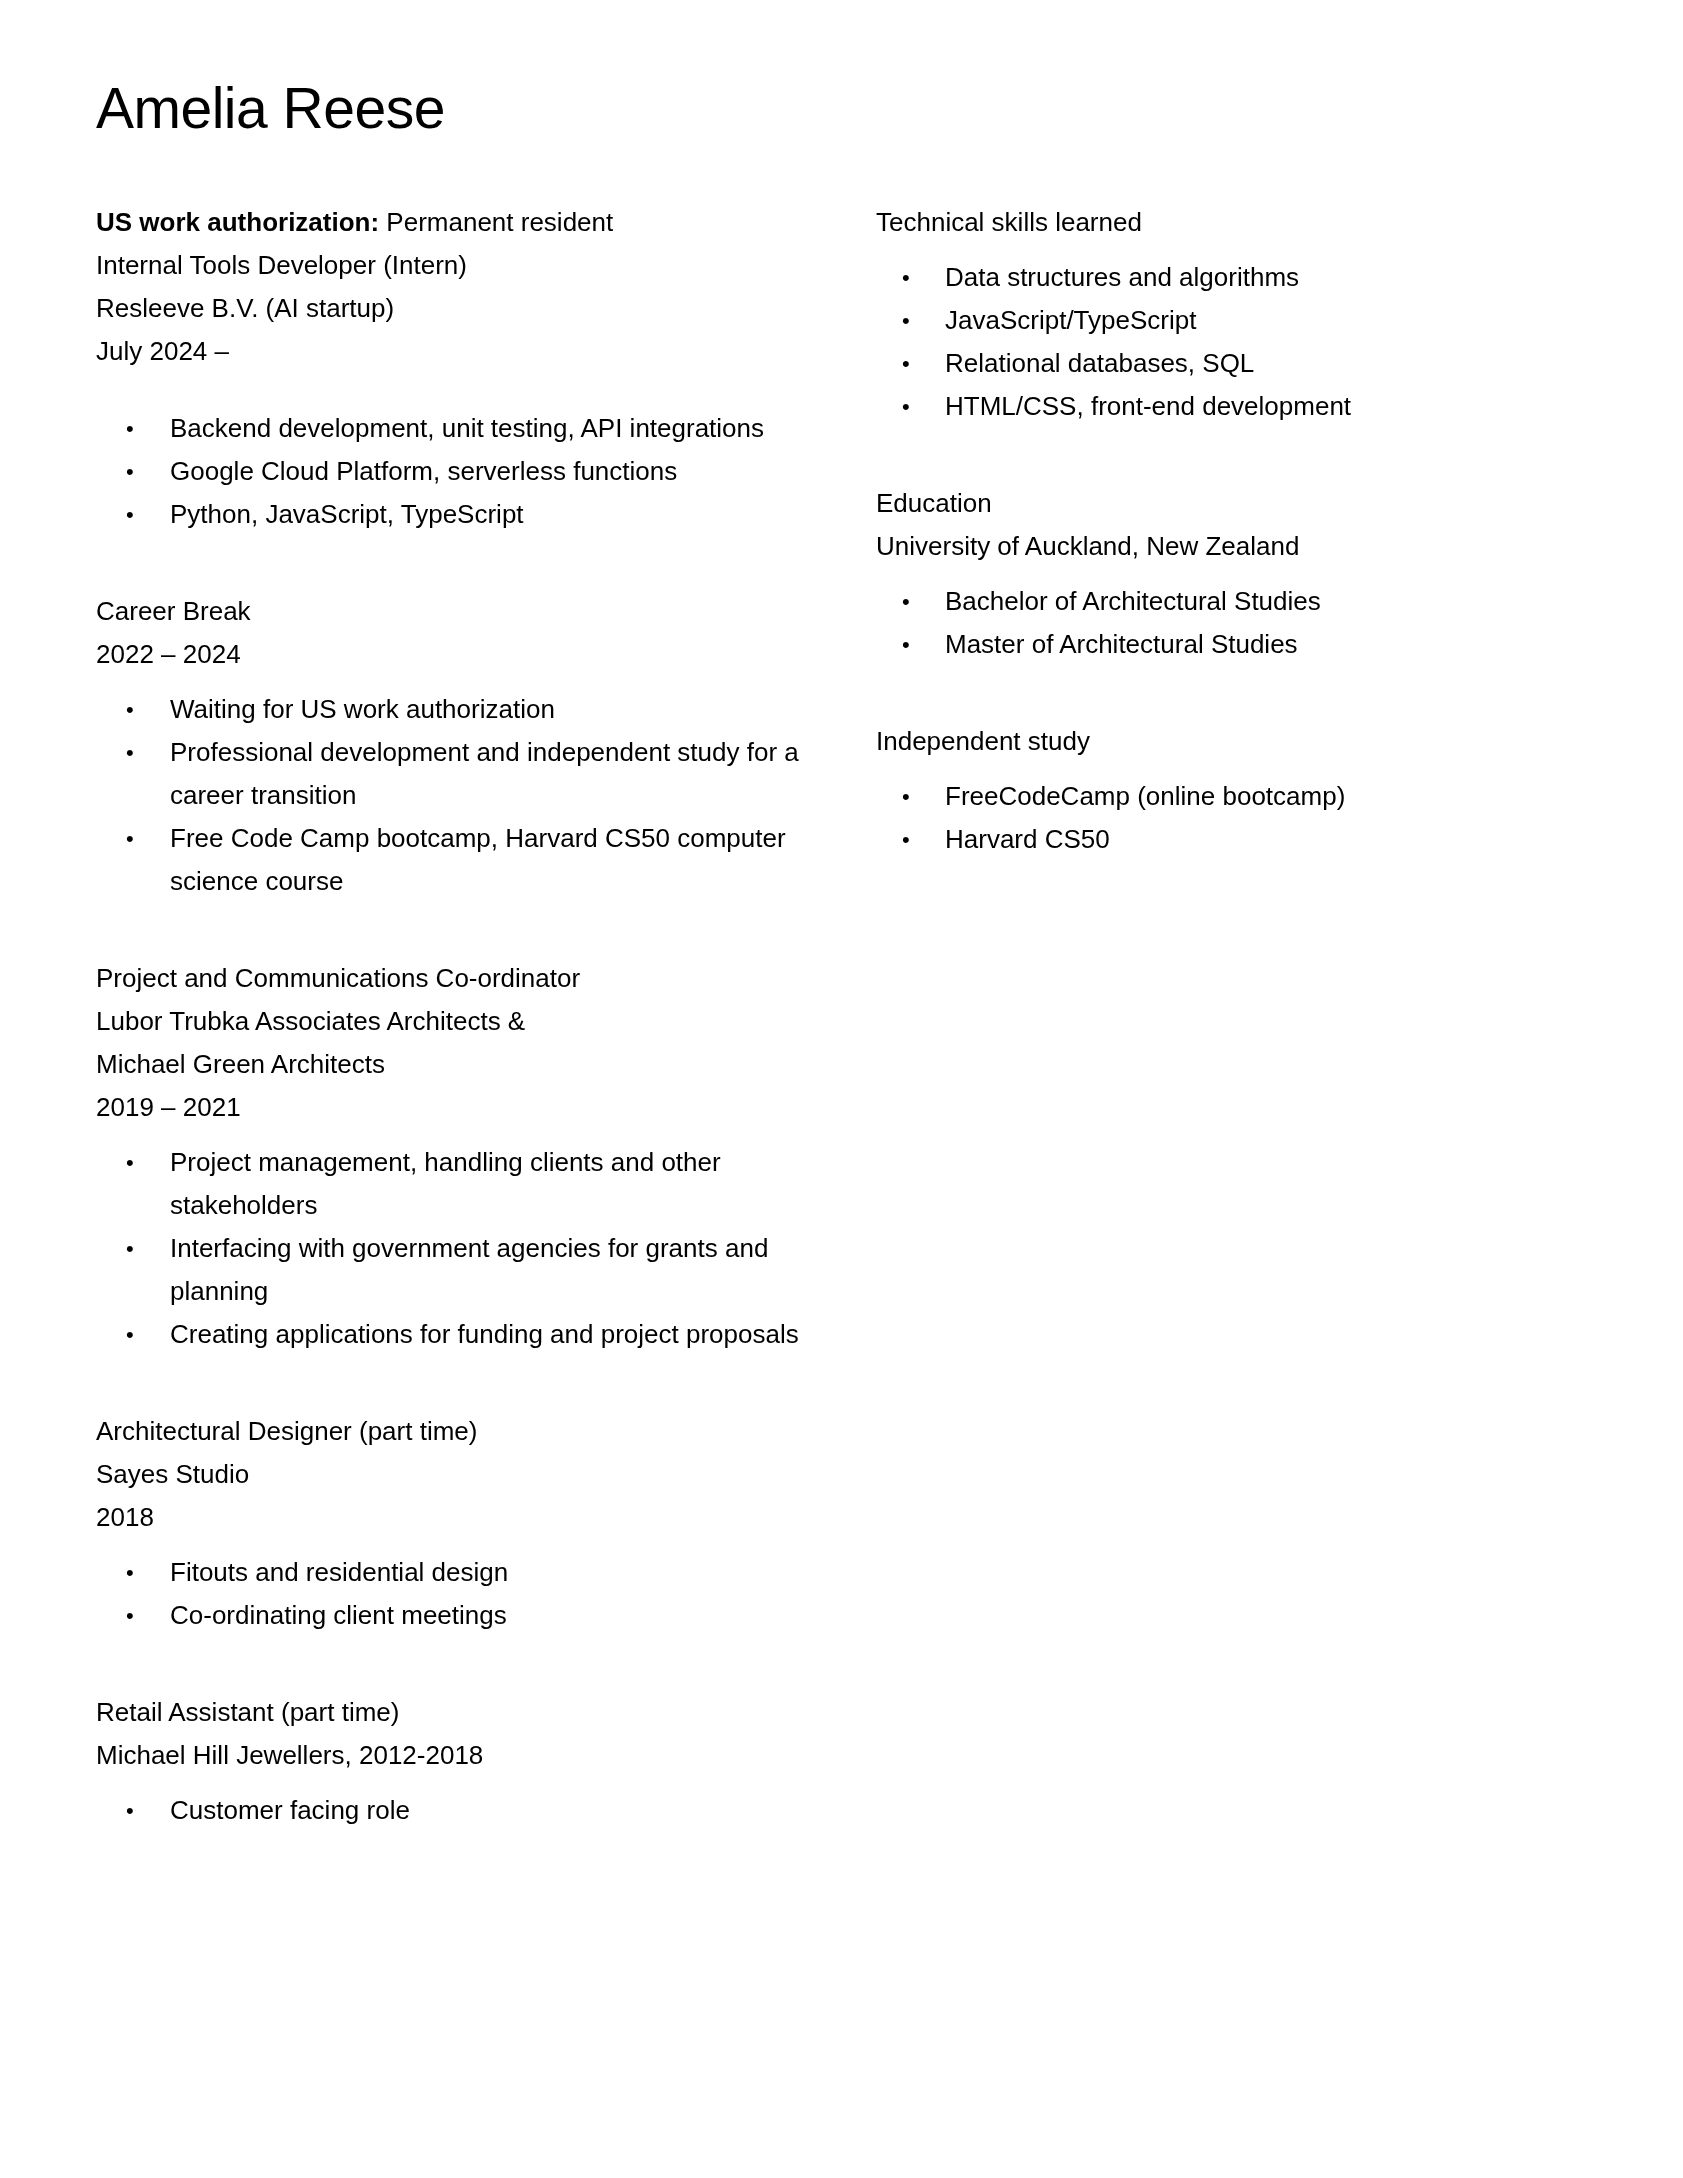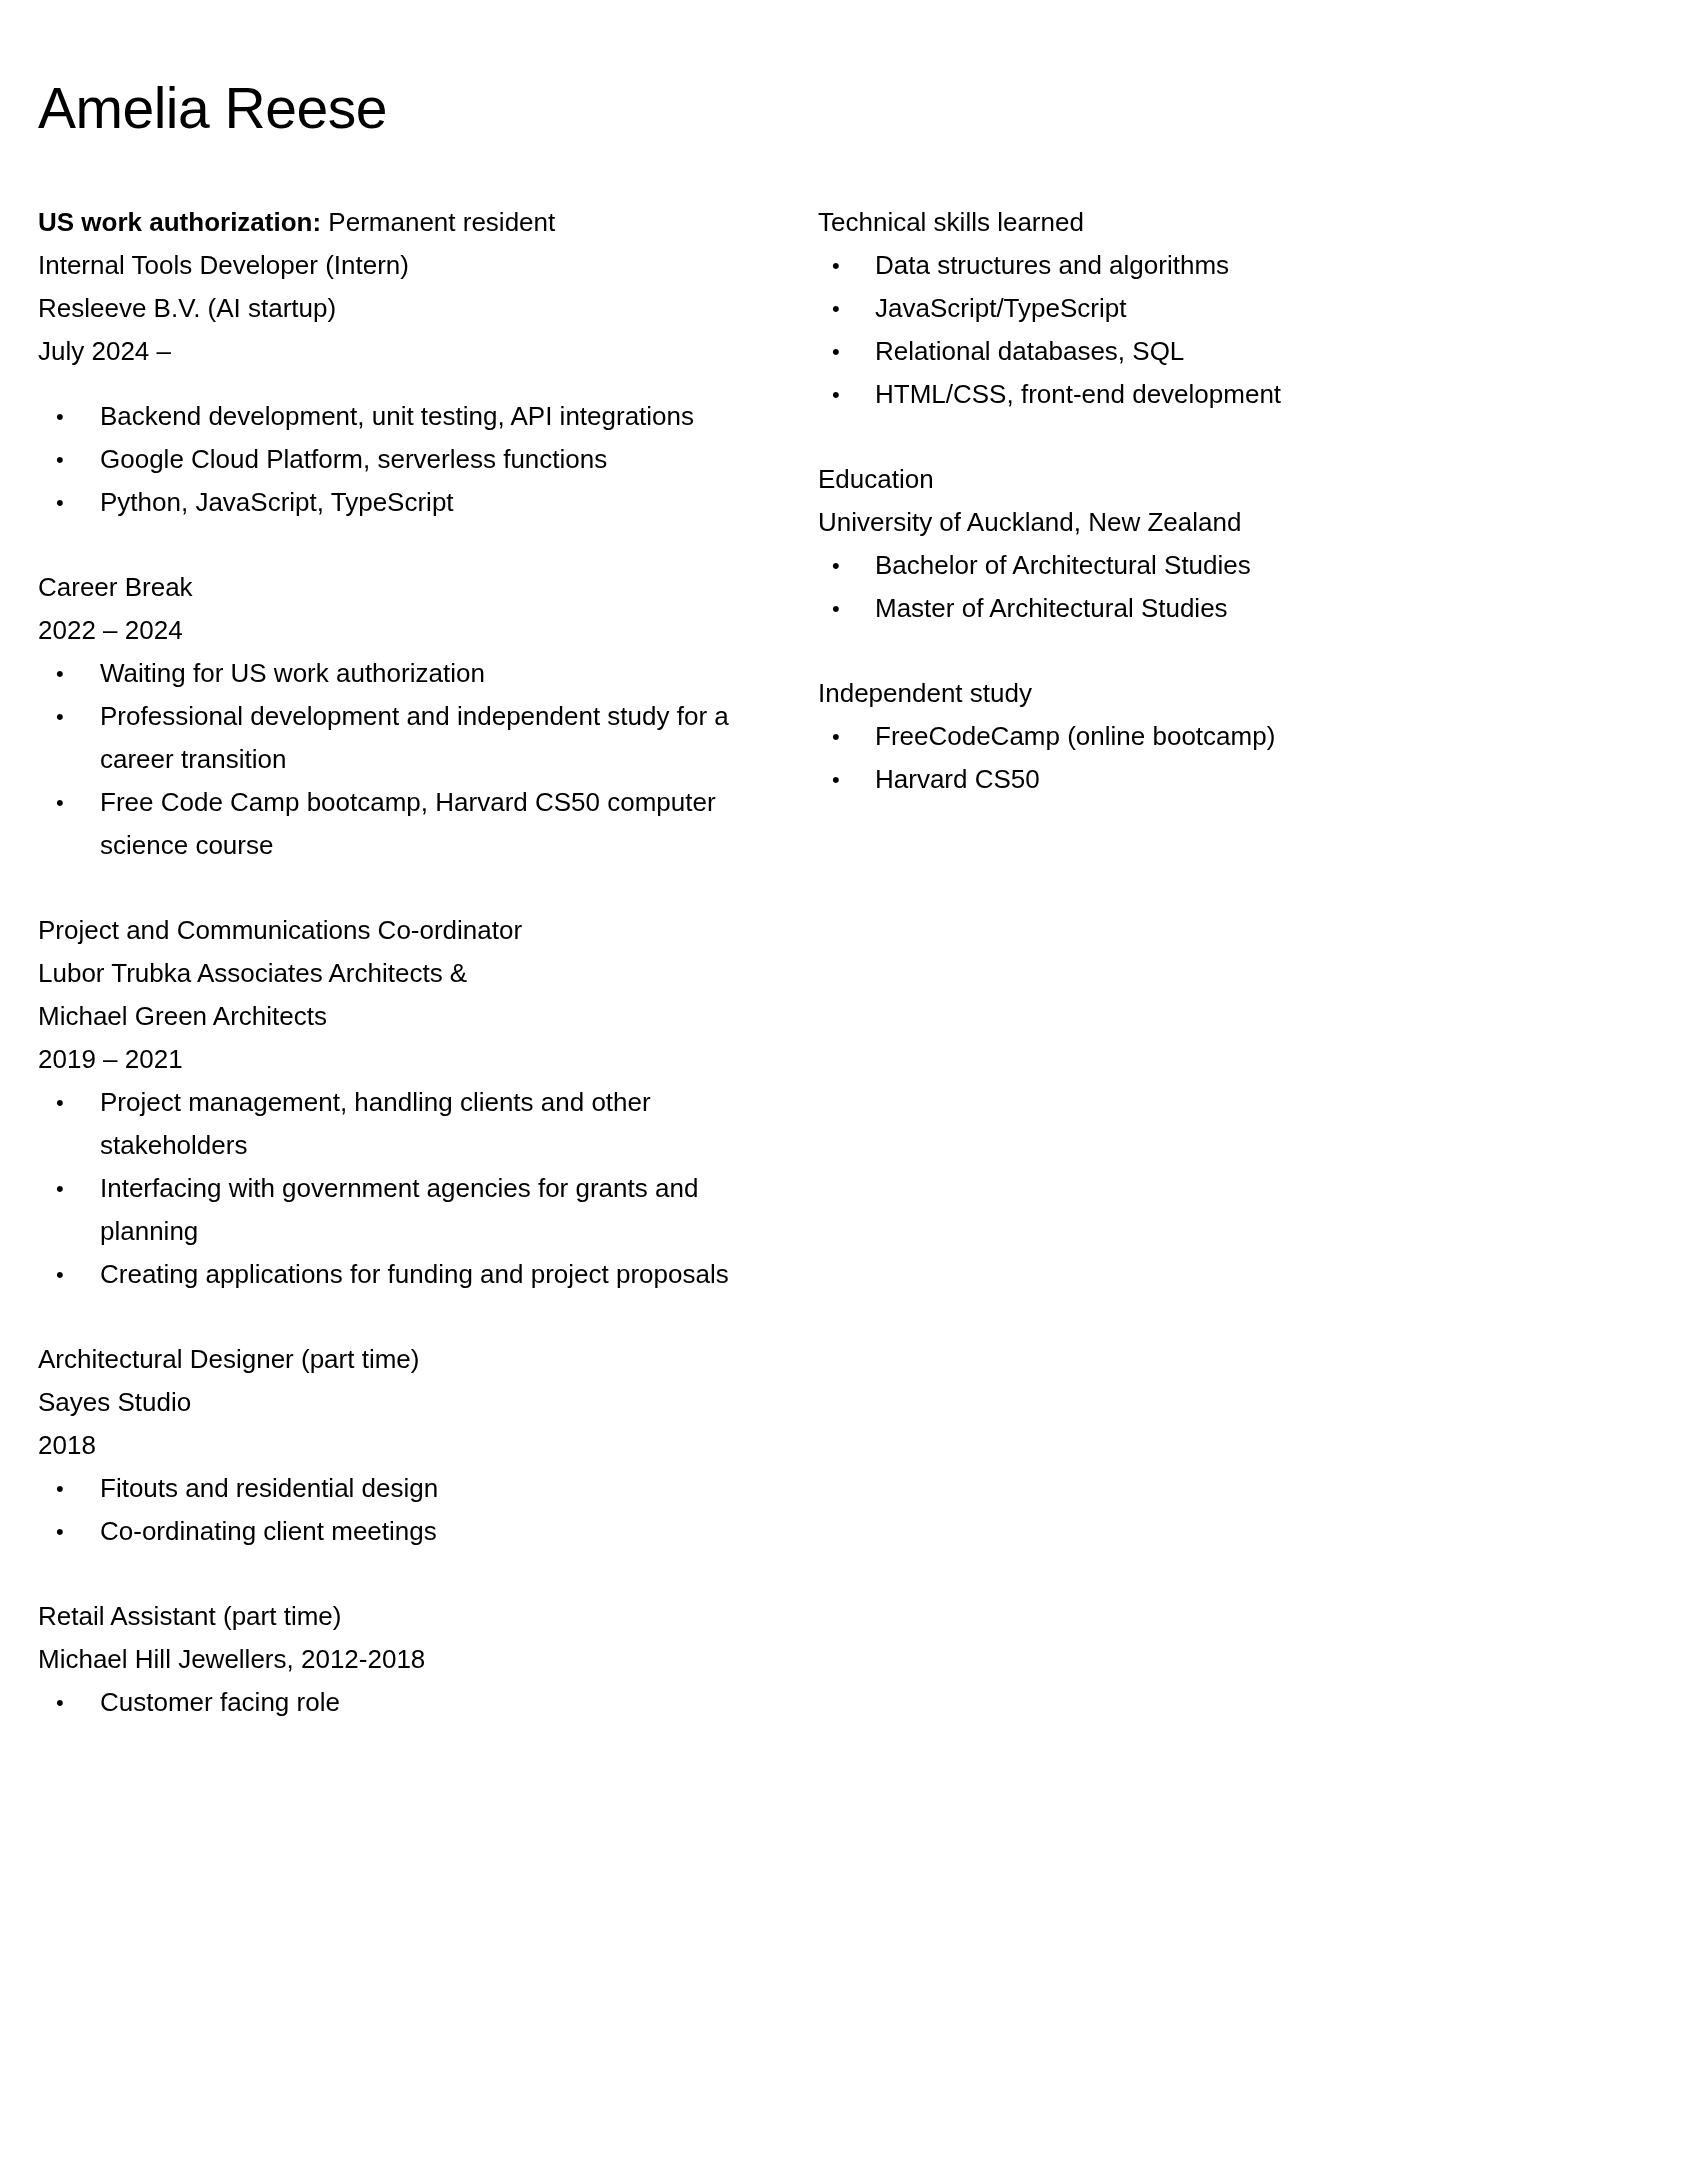--- a/index.html
+++ b/index.html
@@ -14,21 +14,21 @@
     color: #000000;
     -webkit-font-smoothing: antialiased;
   }
 
   .page {
     position: relative;
     width: 1410px;
     height: 2178px;
     background: #ffffff;
     box-sizing: border-box;
-    padding: 77px 79px 0 38px;
+    padding: 77px 79px 0 96px;
   }
 
   .resume-name {
     font-size: 57px;
     font-weight: 400;
     line-height: 1.1;
     letter-spacing: -0.5px;
     margin: 0 0 61px 0;
   }
 
@@ -70,21 +70,21 @@
     font-weight: 700;
   }
 
   .block {
     margin-bottom: 0;
   }
   .gap-md { height: 42px; }
 
   ul.bullets {
     list-style: none;
-    margin: 0;
+    margin: 12px;
     padding: 0;
   }
   ul.bullets li {
     position: relative;
     font-size: 26px;
     line-height: 43px;
     padding-left: 62px;
     margin: 0;
   }
   ul.bullets li::before {

